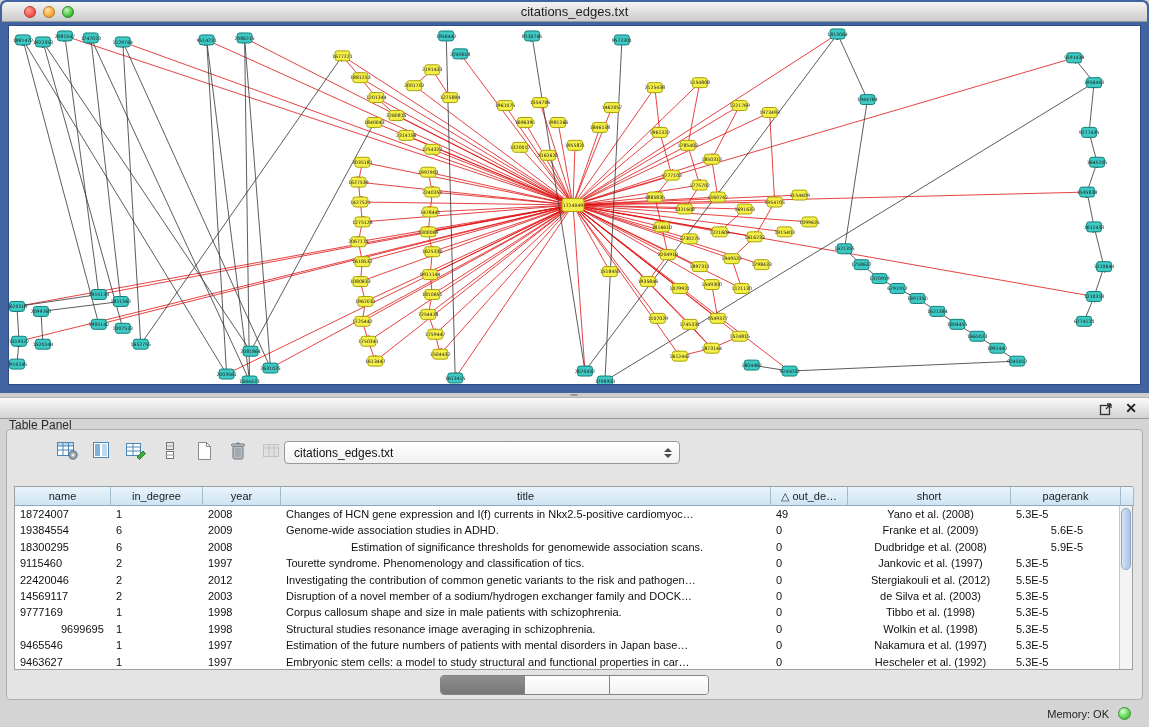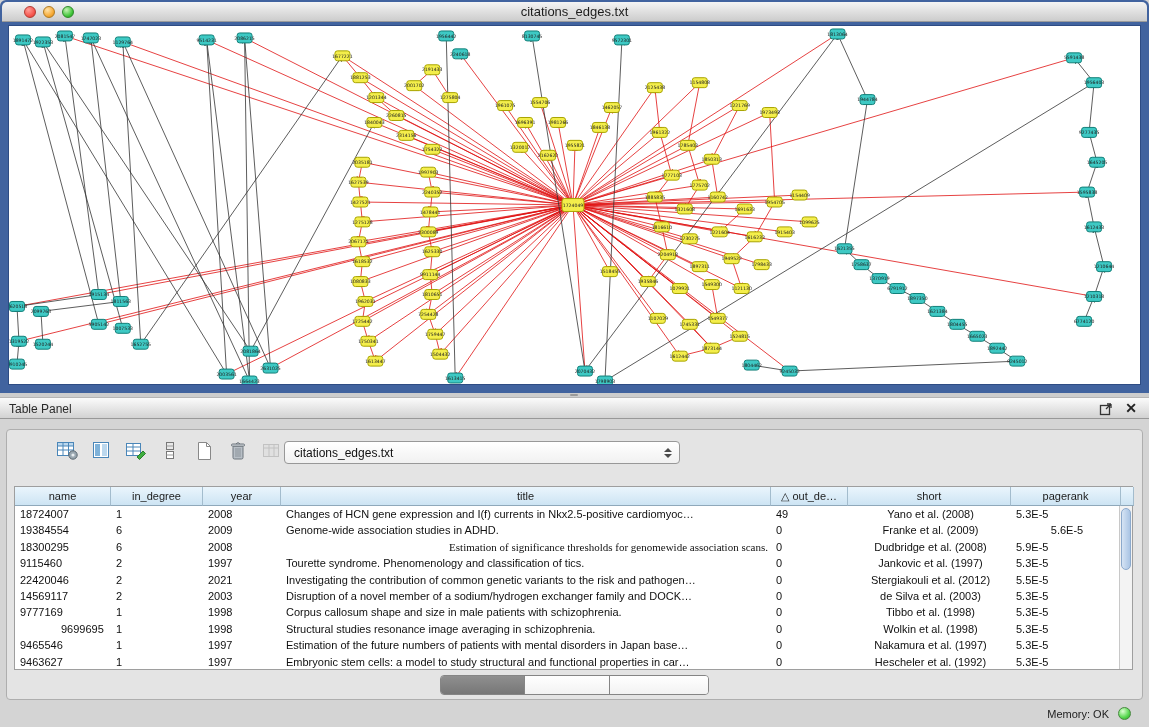--- a/index.html
+++ b/index.html
@@ -40,21 +40,21 @@
   
   .splitter { position:absolute; left:0; top:393px; right:0; height:4px; background:#cdcdcd; }
   .splitter .grip { position:absolute; left:570px; top:1px; width:8px; height:2px; background:#9a9a9a; border-radius:1px; }
 
   
   .panel-titlebar {
     position:absolute; left:0; right:0; top:397px; height:22px;
     background:linear-gradient(#fbfbfb,#d2d2d2);
     border-top:1px solid #b5b5b5; border-bottom:1px solid #989898;
   }
-  .panel-titlebar .pt-label { position:absolute; left:9px; top:4px; font-size:12px; color:#2a2a2a; }
+  .panel-titlebar .pt-label { position:absolute; left:9px; top:20px; font-size:12px; color:#2a2a2a; }
   .panel-titlebar .float-ic { position:absolute; right:36px; top:4px; width:14px; height:14px; }
   .panel-titlebar .close-ic { position:absolute; right:12px; top:2px; font-size:14px; font-weight:bold; color:#222; cursor:default; }
 
   
   .panel-inner {
     position:absolute; left:6px; right:6px; top:429px; height:271px;
     background:#e4e4e4; border:1px solid #aeaeae; border-radius:4px;
   }
   .toolbar { position:absolute; left:16px; top:440px; width:280px; height:28px; }
   .tbtn { position:absolute; top:0; width:28px; height:26px;margin-left:40px; }
@@ -960,38 +960,38 @@
         <div class="td" style="width: 78px; text-align: left;">2009</div>
         <div class="td" style="width: 490px; text-align: left;">Genome-wide association studies in ADHD.</div>
         <div class="td" style="width: 77px; text-align: left;">0</div>
         <div class="td" style="width: 163px; text-align: center;">Franke et al. (2009)</div>
         <div class="td" style="width: 110px; text-align: center;">5.6E-5</div>
       </div>
       <div class="tr">
         <div class="td" style="width: 96px; text-align: left;">18300295</div>
         <div class="td" style="width: 92px; text-align: left;">6</div>
         <div class="td" style="width: 78px; text-align: left;">2008</div>
-        <div class="td" style="width: 490px; text-align: right; font-family: Liberation Serif, serif;">Estimation of significance thresholds for genomewide association scans.</div>
+        <div class="td" style="width: 490px; text-align: center;">Estimation of significance thresholds for genomewide association scans.</div>
         <div class="td" style="width: 77px; text-align: left;">0</div>
         <div class="td" style="width: 163px; text-align: center;">Dudbridge et al. (2008)</div>
-        <div class="td" style="width: 110px; text-align: left;">5.9E-5</div>
+        <div class="td" style="width: 110px; text-align: center;">5.9E-5</div>
       </div>
       <div class="tr">
         <div class="td" style="width: 96px; text-align: left;">9115460</div>
         <div class="td" style="width: 92px; text-align: left;">2</div>
         <div class="td" style="width: 78px; text-align: left;">1997</div>
         <div class="td" style="width: 490px; text-align: left;">Tourette syndrome. Phenomenology and classification of tics.</div>
         <div class="td" style="width: 77px; text-align: left;">0</div>
         <div class="td" style="width: 163px; text-align: center;">Jankovic et al. (1997)</div>
         <div class="td" style="width: 110px; text-align: left;">5.3E-5</div>
       </div>
       <div class="tr">
         <div class="td" style="width: 96px; text-align: left;">22420046</div>
         <div class="td" style="width: 92px; text-align: left;">2</div>
-        <div class="td" style="width: 78px; text-align: left;">2021</div>
+        <div class="td" style="width: 78px; text-align: left;">2012</div>
         <div class="td" style="width: 490px; text-align: left;">Investigating the contribution of common genetic variants to the risk and pathogen…</div>
         <div class="td" style="width: 77px; text-align: left;">0</div>
         <div class="td" style="width: 163px; text-align: center;">Stergiakouli et al. (2012)</div>
         <div class="td" style="width: 110px; text-align: left;">5.5E-5</div>
       </div>
       <div class="tr">
         <div class="td" style="width: 96px; text-align: left;">14569117</div>
         <div class="td" style="width: 92px; text-align: left;">2</div>
         <div class="td" style="width: 78px; text-align: left;">2003</div>
         <div class="td" style="width: 490px; text-align: left;">Disruption of a novel member of a sodium/hydrogen exchanger family and DOCK…</div>

